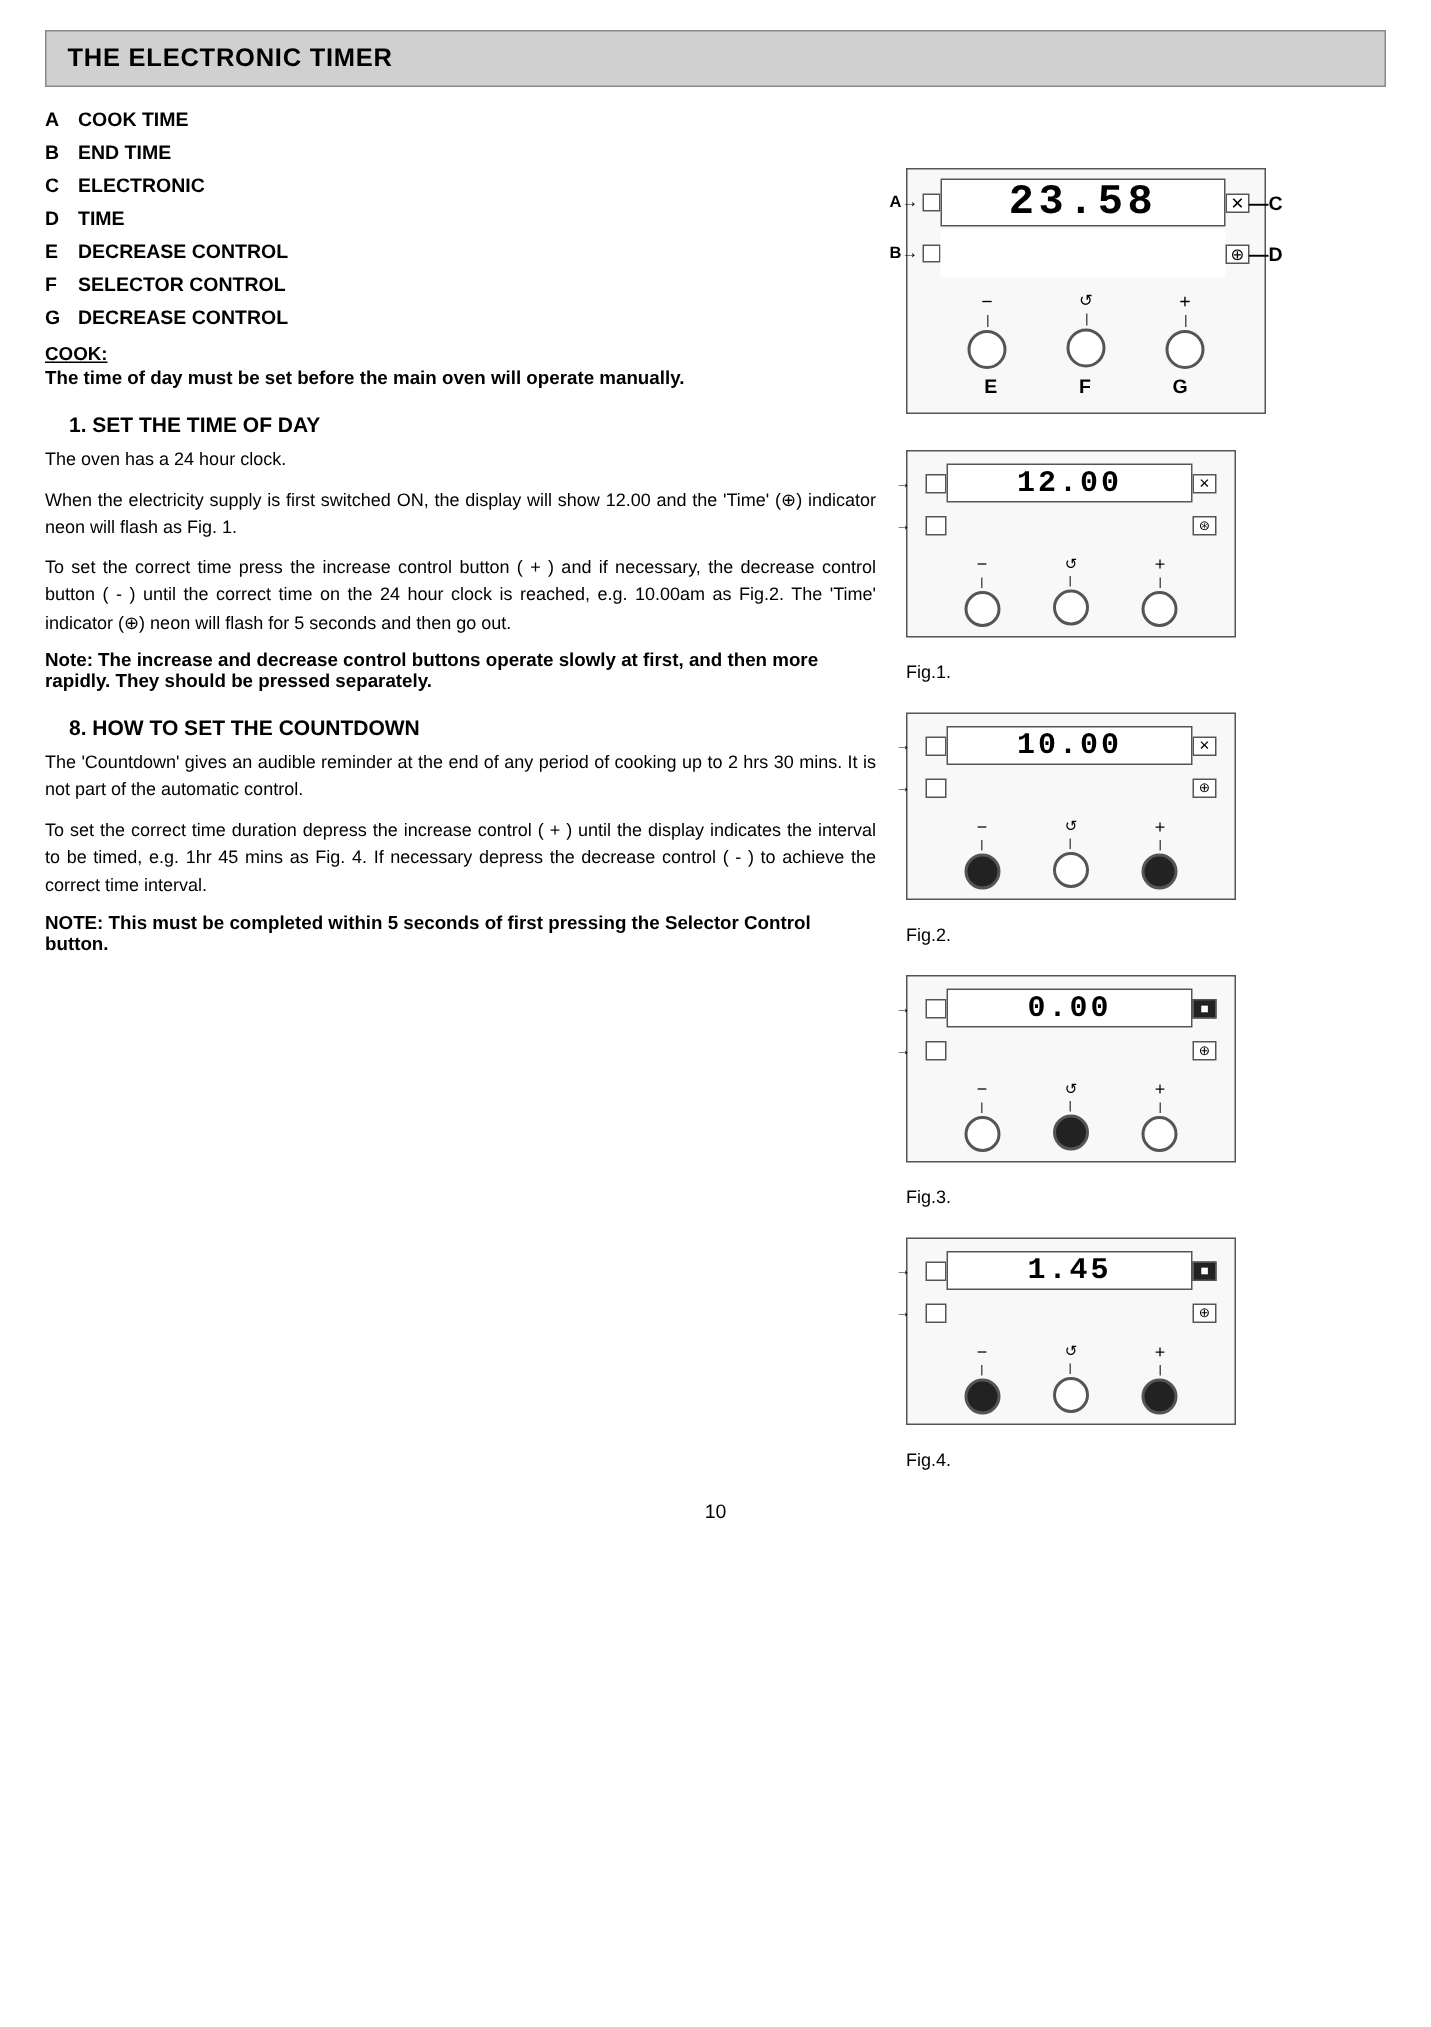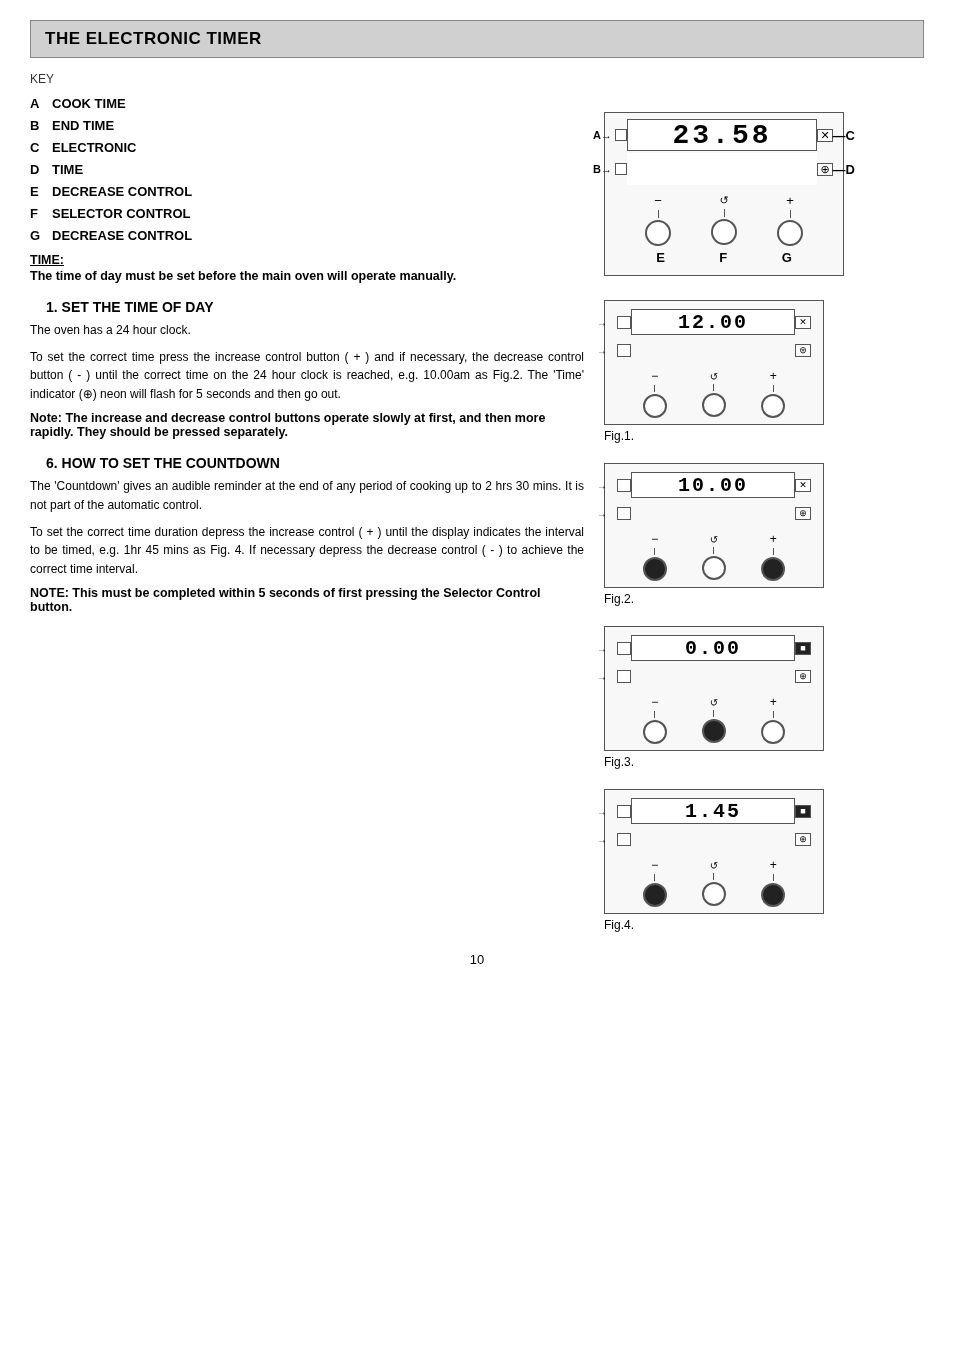--- a/index.html
+++ b/index.html
@@ -83,21 +83,21 @@
       text-decoration: underline;
       margin-bottom: 2px;
     }
     .page-number {
       text-align: center;
       margin-top: 20px;
       font-size: 13px;
     }
     .fig-label {
       font-size: 12px;
-      margin-top: 4px;
+      margin-top: 16px;
     }
     .seg-small-box {
       width: 14px;
       height: 13px;
       border: 1.5px solid #555;
       background: #fff;
     }
     .seg-main-num {
       flex: 1;
       height: 26px;
@@ -140,21 +140,20 @@
     }
   </style>
 </head>
 <body>
 
 <div class="page">
   <div class="title-bar">THE ELECTRONIC TIMER</div>
 
   <div class="main-layout">
     <div class="left-col">
-      <div class="key-label">KEY</div>
 
       <div>
         <div class="key-item">
           <span class="key-letter">A</span>
           <span class="key-text">COOK TIME</span>
         </div>
         <div class="key-item">
           <span class="key-letter">B</span>
           <span class="key-text">END TIME</span>
         </div>
@@ -174,30 +173,31 @@
           <span class="key-letter">F</span>
           <span class="key-text">SELECTOR CONTROL</span>
         </div>
         <div class="key-item">
           <span class="key-letter">G</span>
           <span class="key-text">DECREASE CONTROL</span>
         </div>
       </div>
 
       <div class="note-section">
-        <div class="note-label">TIME:</div>
+        <div class="note-label">COOK:</div>
         <div class="note-bold">The time of day must be set before the main oven will operate manually.</div>
       </div>
 
       <div class="section-title">1.  SET THE TIME OF DAY</div>
       <div class="body-text">The oven has a 24 hour clock.</div>
+      <div class="body-text">When the electricity supply is first switched ON, the display will show 12.00 and the 'Time' (⊕) indicator neon will flash as Fig. 1.</div>
       <div class="body-text">To set the correct time press the increase control button ( + ) and if necessary, the decrease control button ( - ) until the correct time on the 24 hour clock is reached, e.g. 10.00am as Fig.2.  The 'Time' indicator (⊕) neon will flash for 5 seconds and then go out.</div>
       <div class="note-bold">Note: The increase and decrease control buttons operate slowly at first, and then more rapidly. They should be pressed separately.</div>
 
-      <div class="section-title">6.  HOW TO SET THE COUNTDOWN</div>
+      <div class="section-title">8.  HOW TO SET THE COUNTDOWN</div>
       <div class="body-text">The 'Countdown' gives an audible reminder at the end of any period of cooking up to 2 hrs 30 mins.  It is not part of the automatic control.</div>
       <div class="body-text">To set the correct time duration depress the increase control ( + ) until the display indicates the interval to be timed, e.g. 1hr 45 mins as Fig. 4.  If necessary depress the decrease control ( - ) to achieve the correct time interval.</div>
       <div class="note-bold" style="margin-bottom:8px;">NOTE:  This must be completed within 5 seconds of first pressing the Selector Control button.</div>
     </div>
 
     <div class="right-col">
 
       <div style="position:relative; margin-top: 40px;">
         <div class="diagram-outer" style="width:240px; padding: 6px 10px 10px;">
           

